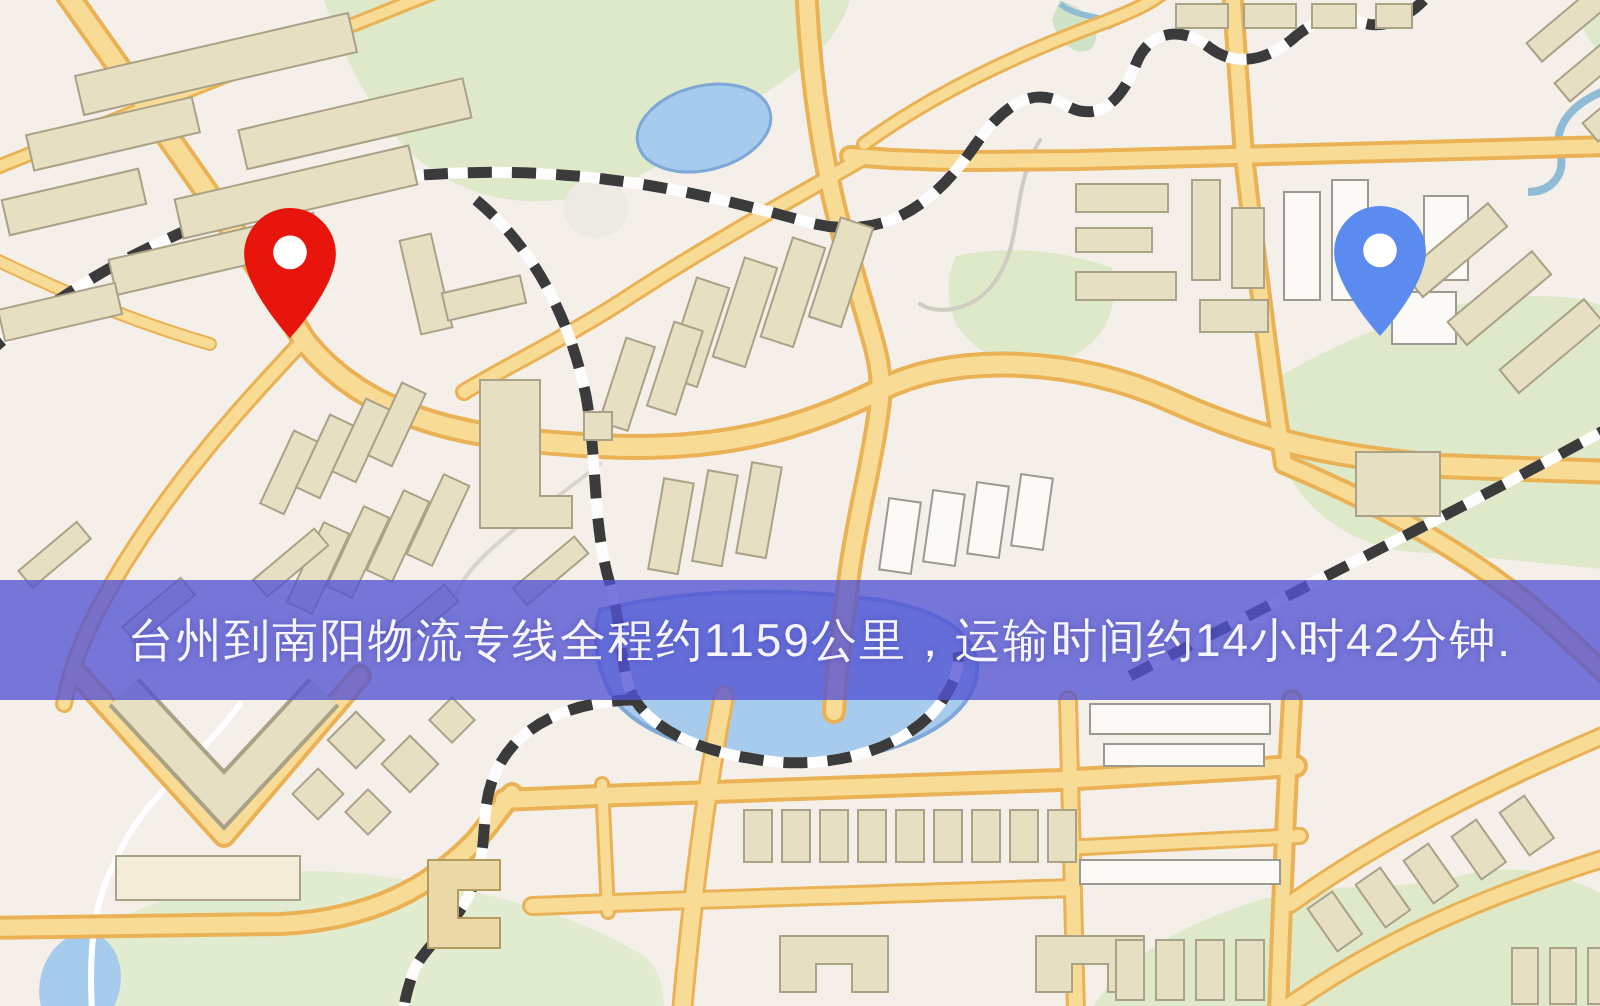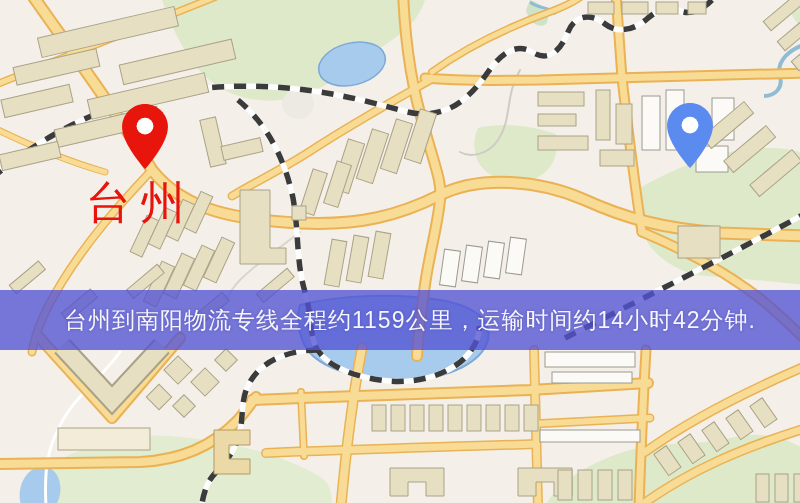--- a/index.html
+++ b/index.html
@@ -250,19 +250,18 @@
   <svg class="pin pin-origin" viewBox="0 0 24 34">
     <path d="M12 0 C5.4 0 0 5.4 0 12 C0 21 12 34 12 34 C12 34 24 21 24 12 C24 5.4 18.6 0 12 0 Z" fill="#e8150d"></path>
     <circle cx="12" cy="11.6" r="4.4" fill="#ffffff"></circle>
   </svg>
 
   <svg class="pin pin-dest" viewBox="0 0 24 34">
     <path d="M12 0 C5.4 0 0 5.4 0 12 C0 21 12 34 12 34 C12 34 24 21 24 12 C24 5.4 18.6 0 12 0 Z" fill="#5b8bef"></path>
     <circle cx="12" cy="11.6" r="4.4" fill="#ffffff"></circle>
   </svg>
 
-  <span class="city-label label-origin">台州</span>
 
   <div class="banner">
     <span class="banner-text">台州到南阳物流专线全程约1159公里，运输时间约14小时42分钟.</span>
   </div>
 
 </div>
 
 </body></html>

